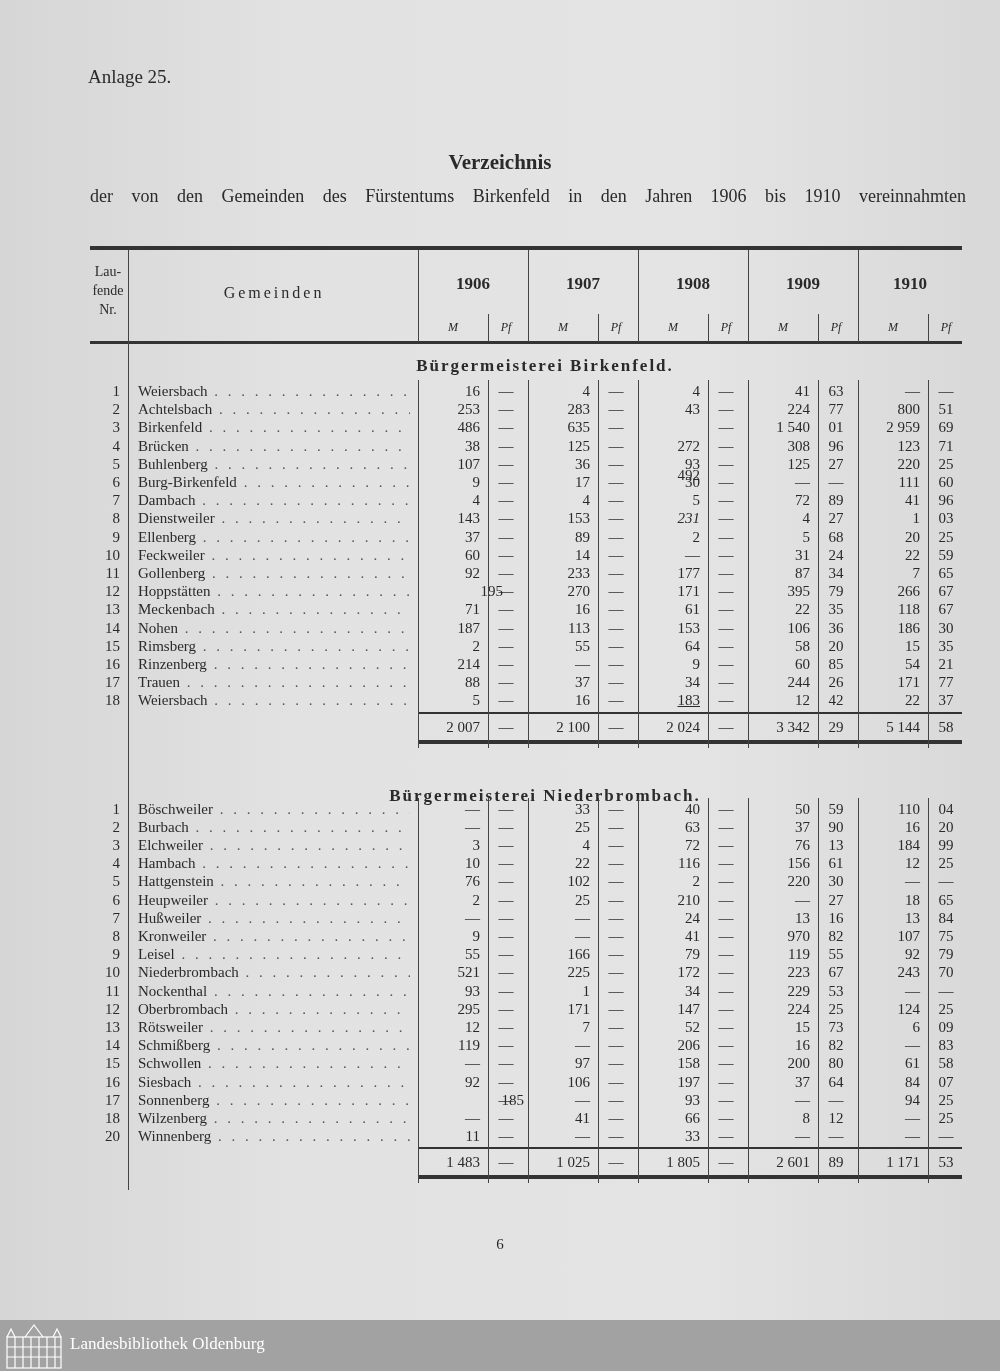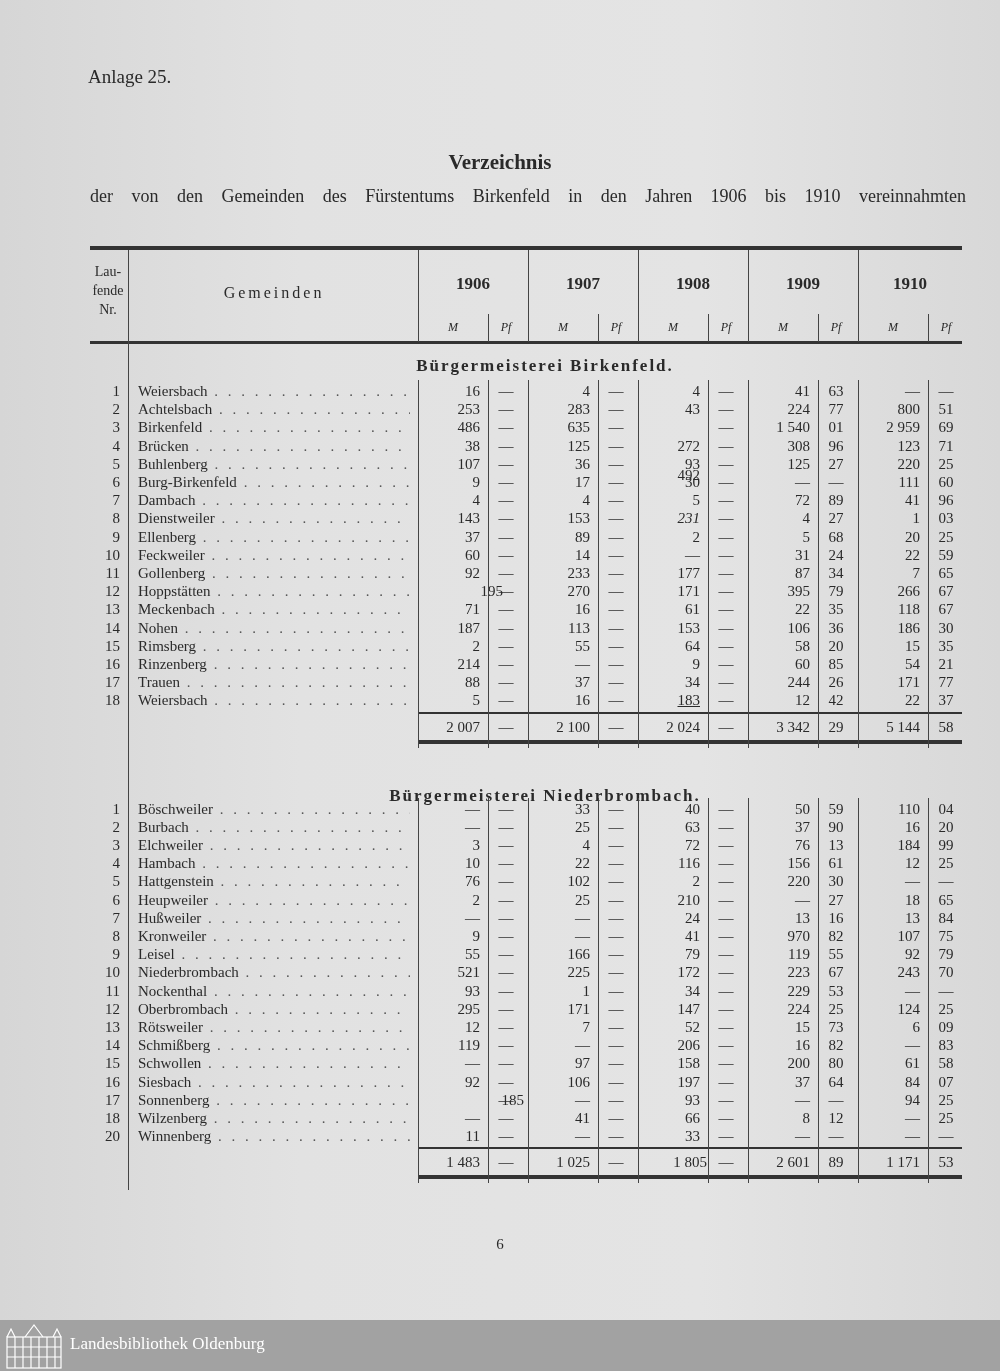--- a/index.html
+++ b/index.html
@@ -633,21 +633,21 @@
         <span class="p" style="left: 728px; width: 36px;">—</span>
         <span class="m" style="left: 768px; width: 62px;">—</span>
         <span class="p" style="left: 838px; width: 36px;">—</span>
       </div>
       <div class="rule" style="left: 418px; width: 544px; top: 1147.4px; height: 2px;"></div>
       <div class="row" style="top: 1153.4px;">
         <span class="m" style="left: 328px; width: 62px;">1 483</span>
         <span class="p" style="left: 398px; width: 36px;">—</span>
         <span class="m" style="left: 438px; width: 62px;">1 025</span>
         <span class="p" style="left: 508px; width: 36px;">—</span>
-        <span class="m" style="left: 548px; width: 62px; margin-left: 7px;">1 805</span>
+        <span class="m" style="left: 548px; width: 62px;">1 805</span>
         <span class="p" style="left: 618px; width: 36px;">—</span>
         <span class="m" style="left: 658px; width: 62px;">2 601</span>
         <span class="p" style="left: 728px; width: 36px;">89</span>
         <span class="m" style="left: 768px; width: 62px;">1 171</span>
         <span class="p" style="left: 838px; width: 36px;">53</span>
       </div>
       <div class="rule" style="left: 418px; width: 544px; top: 1175.4px; height: 4px;"></div>
       <div class="vline" style="left: 418px; top: 797.6px; height: 385.8px;"></div>
       <div class="vline" style="left: 528px; top: 797.6px; height: 385.8px;"></div>
       <div class="vline" style="left: 638px; top: 797.6px; height: 385.8px;"></div>

